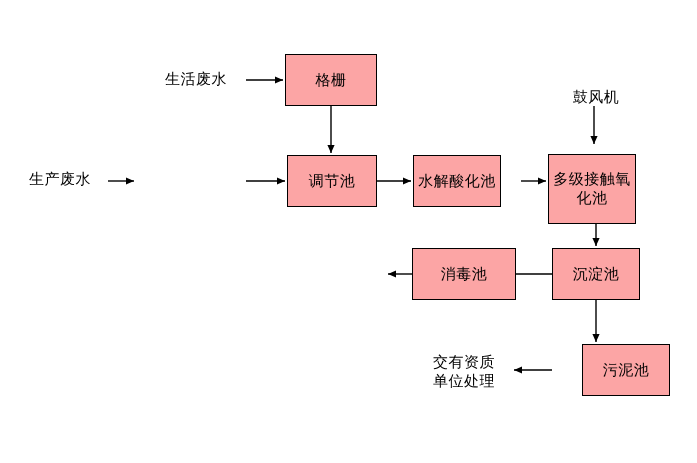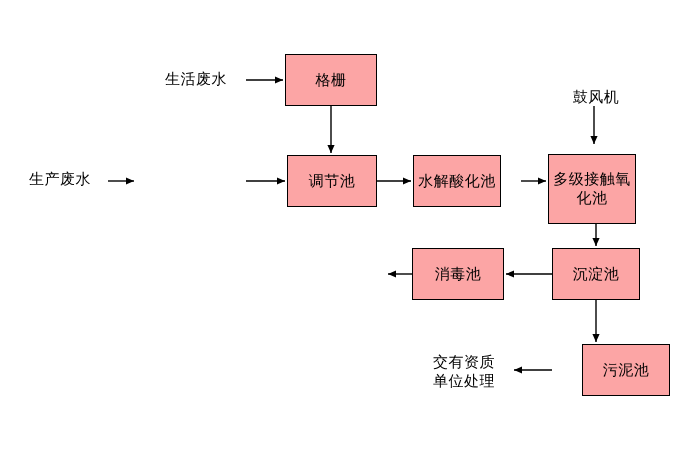--- a/index.html
+++ b/index.html
@@ -127,20 +127,20 @@
         <line x1="46" y1="8" x2="8" y2="8" stroke="#000000" stroke-width="1.4"></line>
         <polygon points="8,8 16,11.6 16,4.399999999999999" fill="#000000"></polygon>
       </svg>
     </div>
     <div class="node" style="left: 285px; top: 54px; width: 92px; height: 52px; white-space: pre-line;">格栅</div>
     <div class="node" style="left: 287px; top: 155px; width: 90px; height: 52px; white-space: pre-line;">调节池</div>
     <div class="node" style="left: 413px; top: 155px; width: 88px; height: 52px; white-space: pre-line;">水解酸化池</div>
     <div class="node" style="left: 548px; top: 146px; width: 88px; height: 70px; white-space: pre-line; margin-top: 8px;">多级接触氧
 化池</div>
     <div class="node" style="left: 552px; top: 248px; width: 88px; height: 52px; white-space: pre-line;">沉淀池</div>
-    <div class="node" style="left: 412px; top: 248px; width: 92px; height: 52px; white-space: pre-line;">消毒池</div>
+    <div class="node" style="left: 412px; top: 248px; width: 104px; height: 52px; white-space: pre-line;">消毒池</div>
     <div class="node" style="left: 582px; top: 344px; width: 88px; height: 52px; white-space: pre-line;">污泥池</div>
     <div class="label" style="left: 152px; top: 68px; width: 88px; height: 24px;">生活废水</div>
     <div class="label" style="left: 16px; top: 169px; width: 88px; height: 24px; font-family: Liberation Mono, monospace;">生产废水</div>
     <div class="label" style="left: 556px; top: 86px; width: 80px; height: 24px;">鼓风机</div>
     <div class="label" style="left: 420px; top: 352px; width: 88px; height: 40px; text-align: right;">交有资质
 单位处理</div>
   </div>
 
 </body></html>

